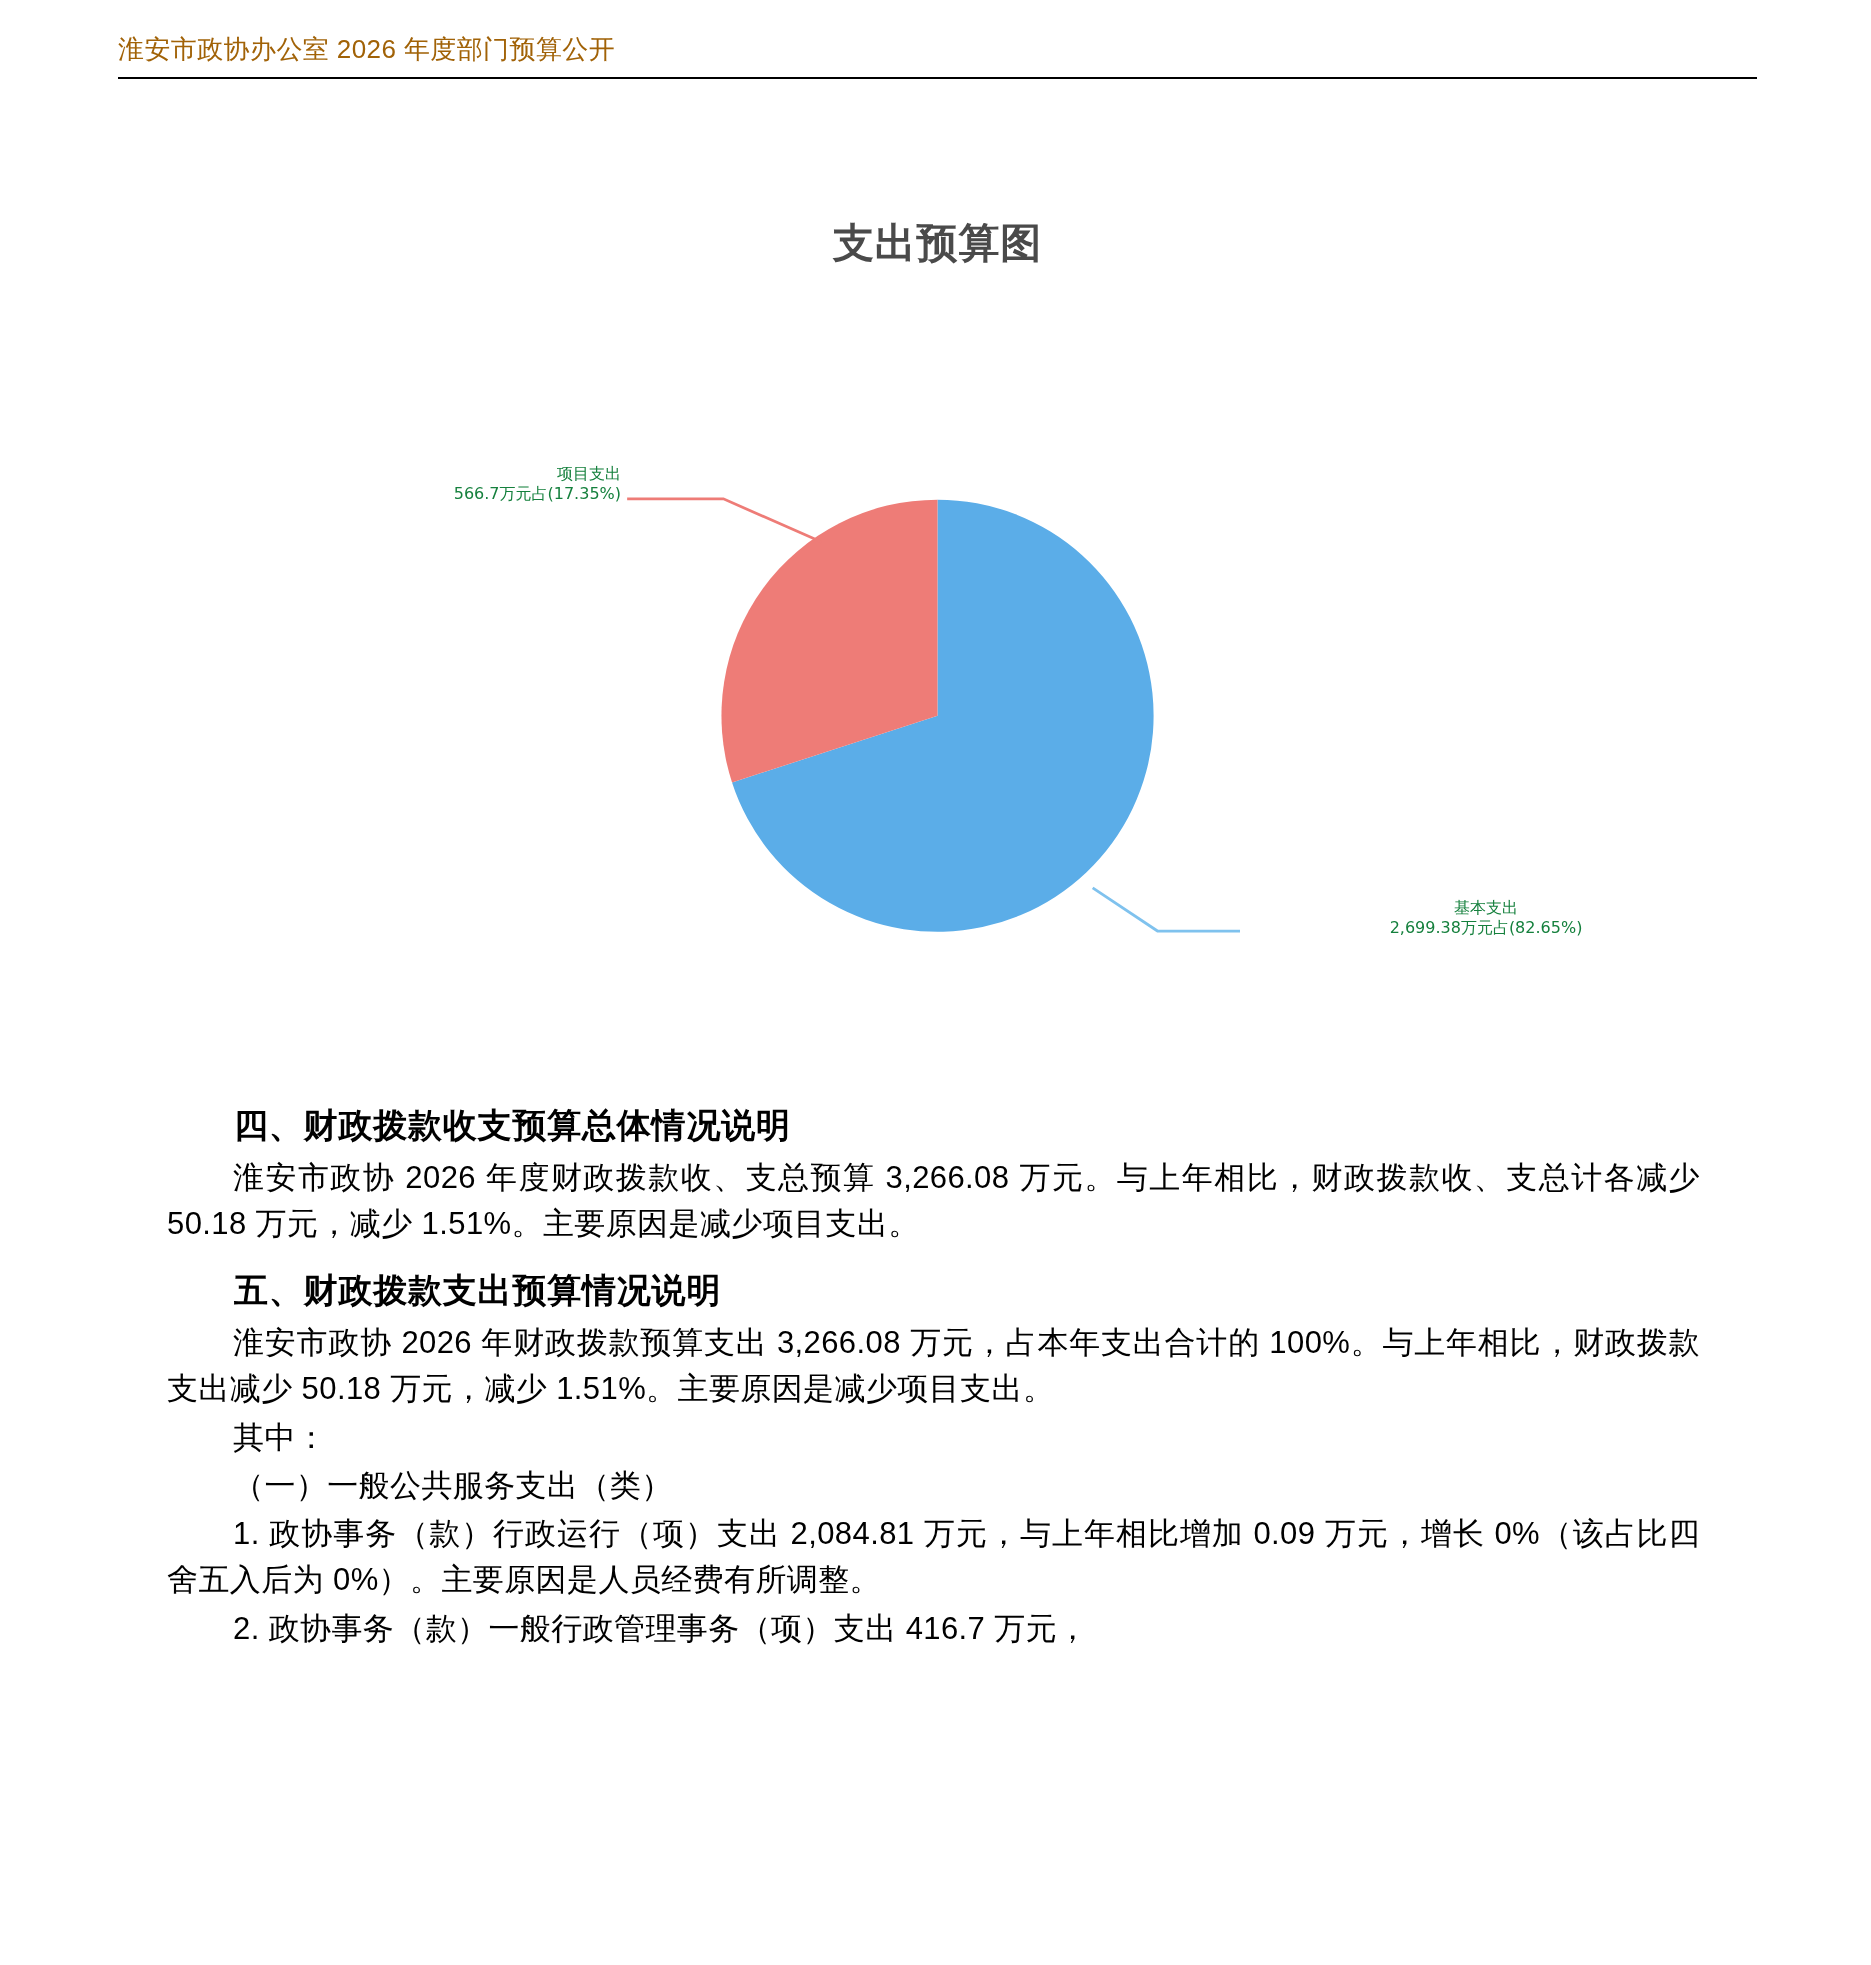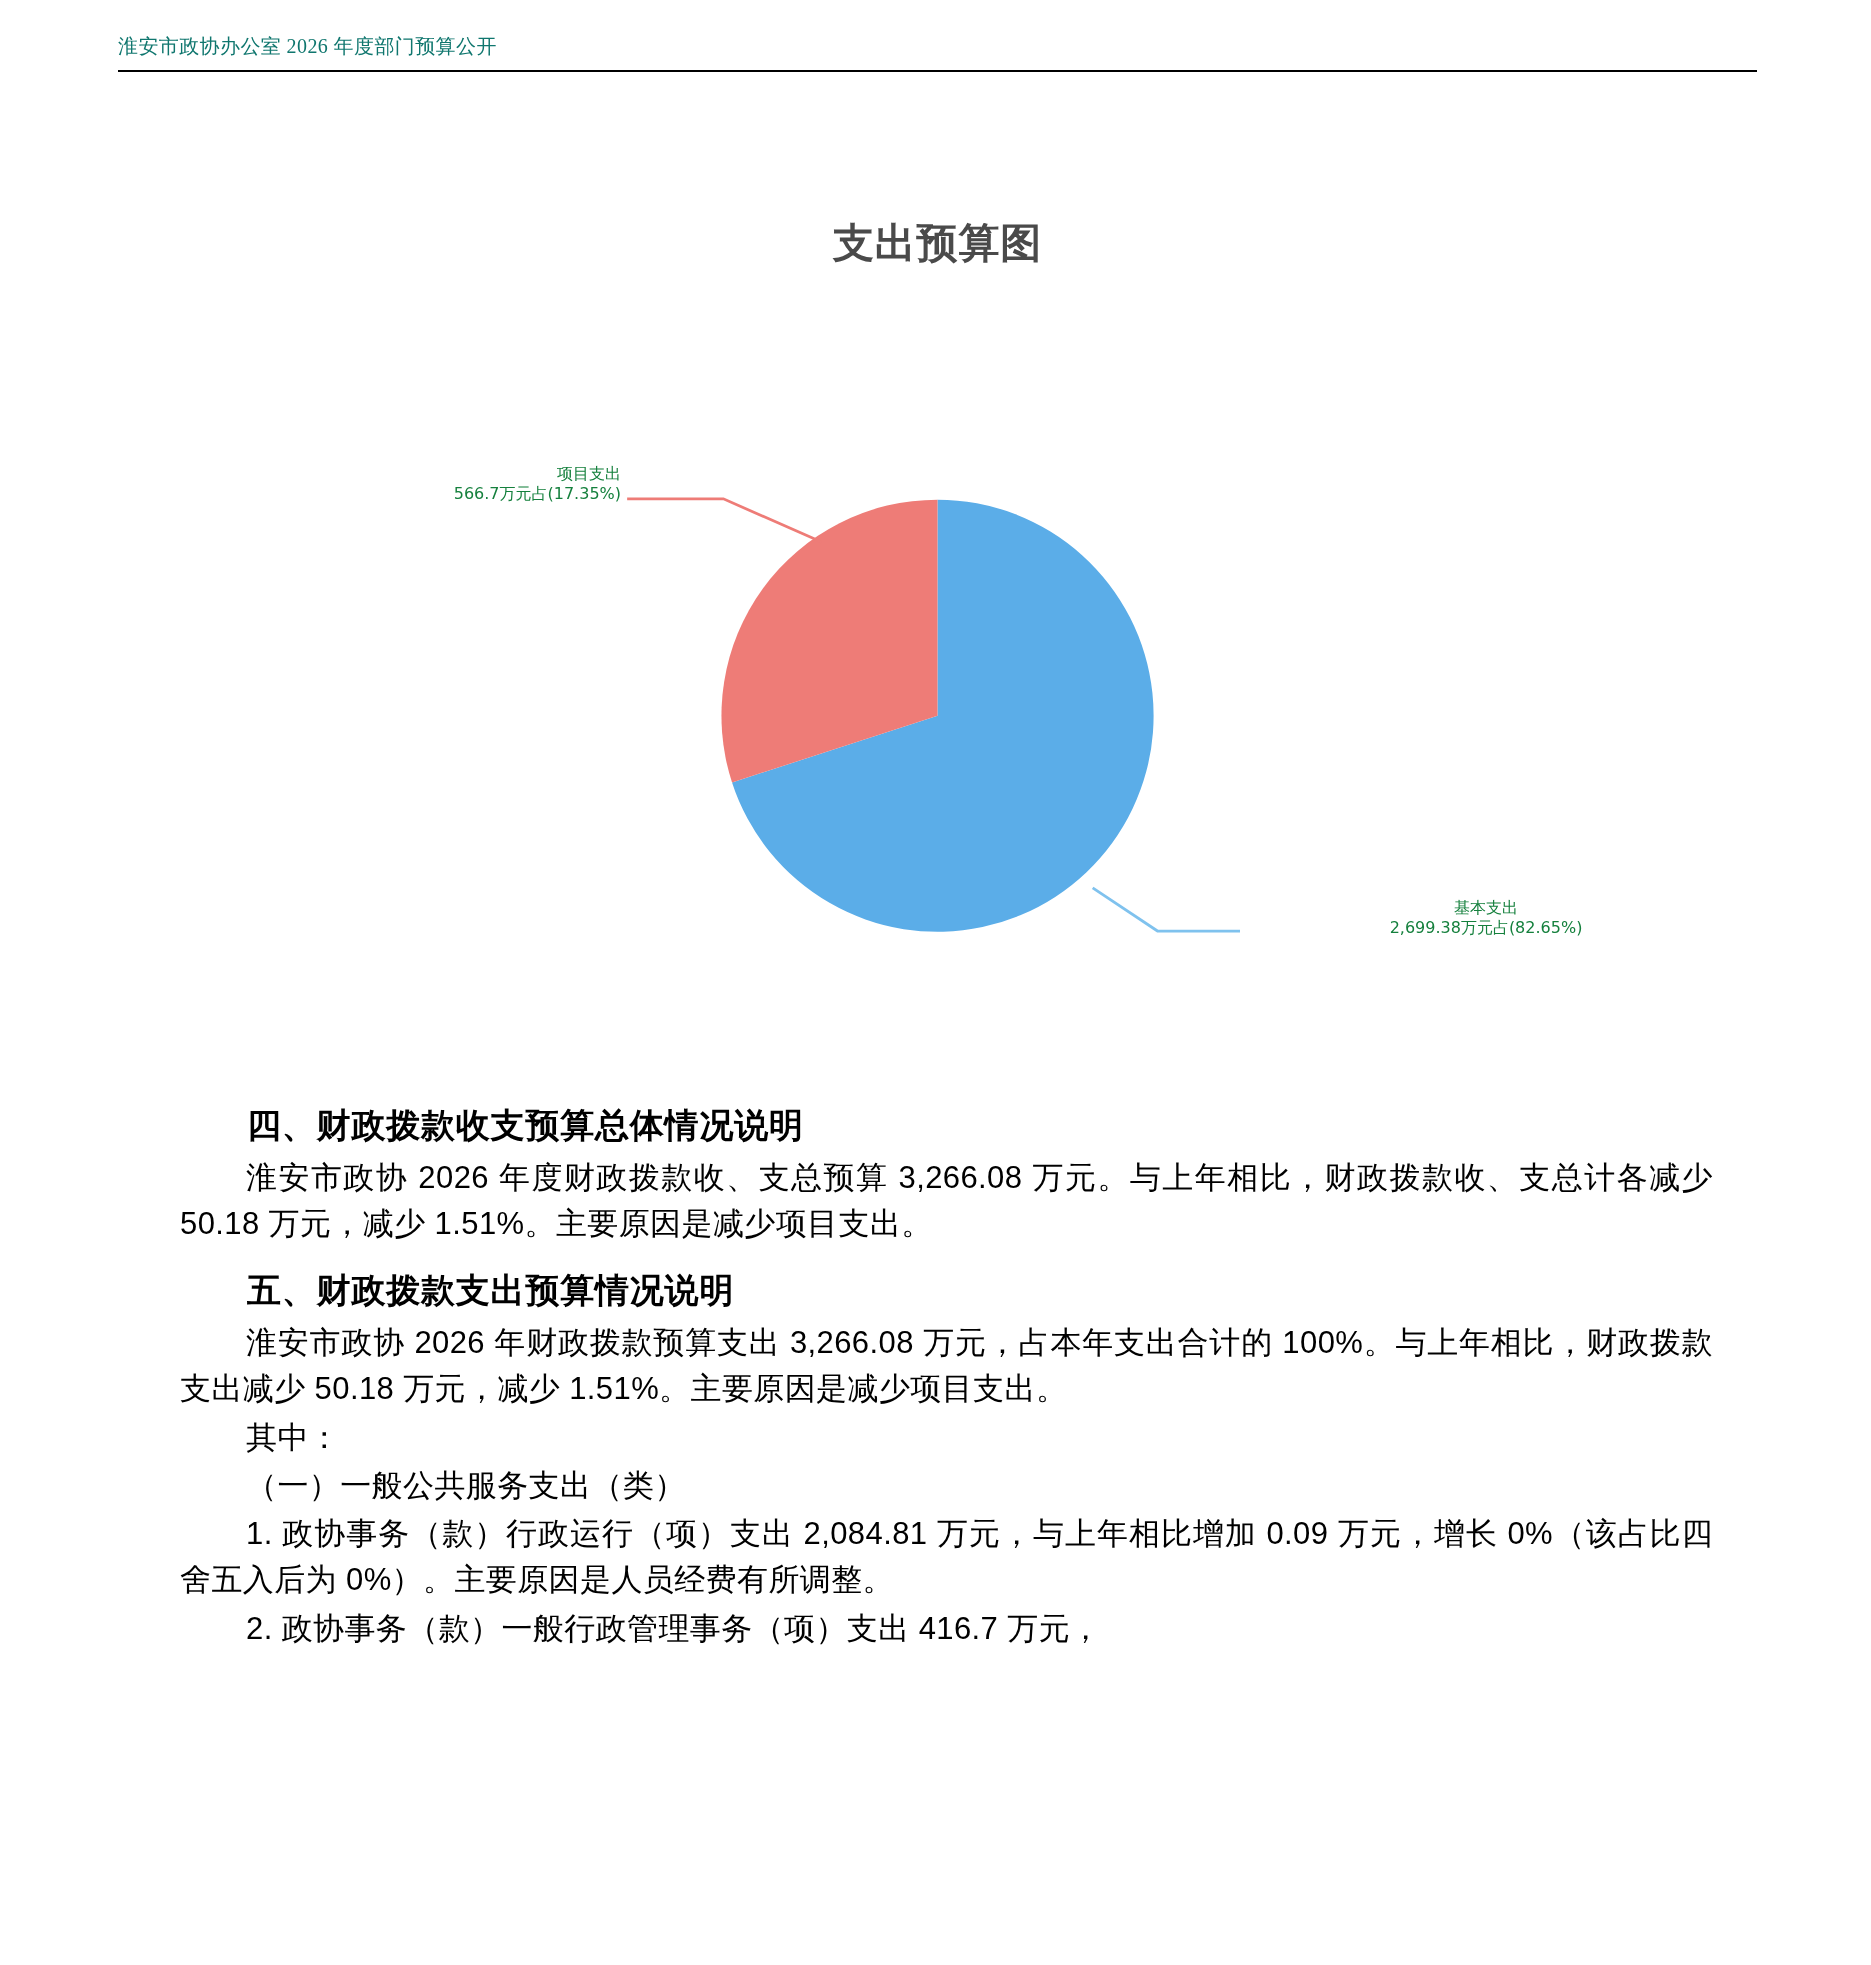--- a/index.html
+++ b/index.html
@@ -21,25 +21,25 @@
   }
 
   
   .header {
     position: absolute;
     left: 118px;
     top: 35px;
     width: 1639px;
   }
   .header-text {
-    font-family: Liberation Serif, serif;
-    font-size: 20px;
+    font-family: Liberation Sans, sans-serif;
+    font-size: 26px;
     line-height: 1.15;
     letter-spacing: 0.4px;
-    color: #0f766e;
+    color: #a16207;
     white-space: nowrap;
   }
   .header-rule {
     margin-top: 11.8px;
     border-top: 2.4px solid #000000;
     width: 100%;
   }
 
   
   .chart-block {
@@ -81,21 +81,21 @@
   }
   .pie-label.left {
     text-align: right;
   }
   .label-line-1 { display: block; }
   .label-line-2 { display: block; }
 
   
   .body-area {
     position: absolute;
-    left: 180px;
+    left: 167px;
     top: 1085px;
     width: 1533px;
   }
   .h2 {
     font-family: "DejaVu Serif", "Liberation Serif", serif;
     font-weight: bold;
     font-size: 34px;
     line-height: 1.0;
     letter-spacing: 0.8px;
     margin: 0;

